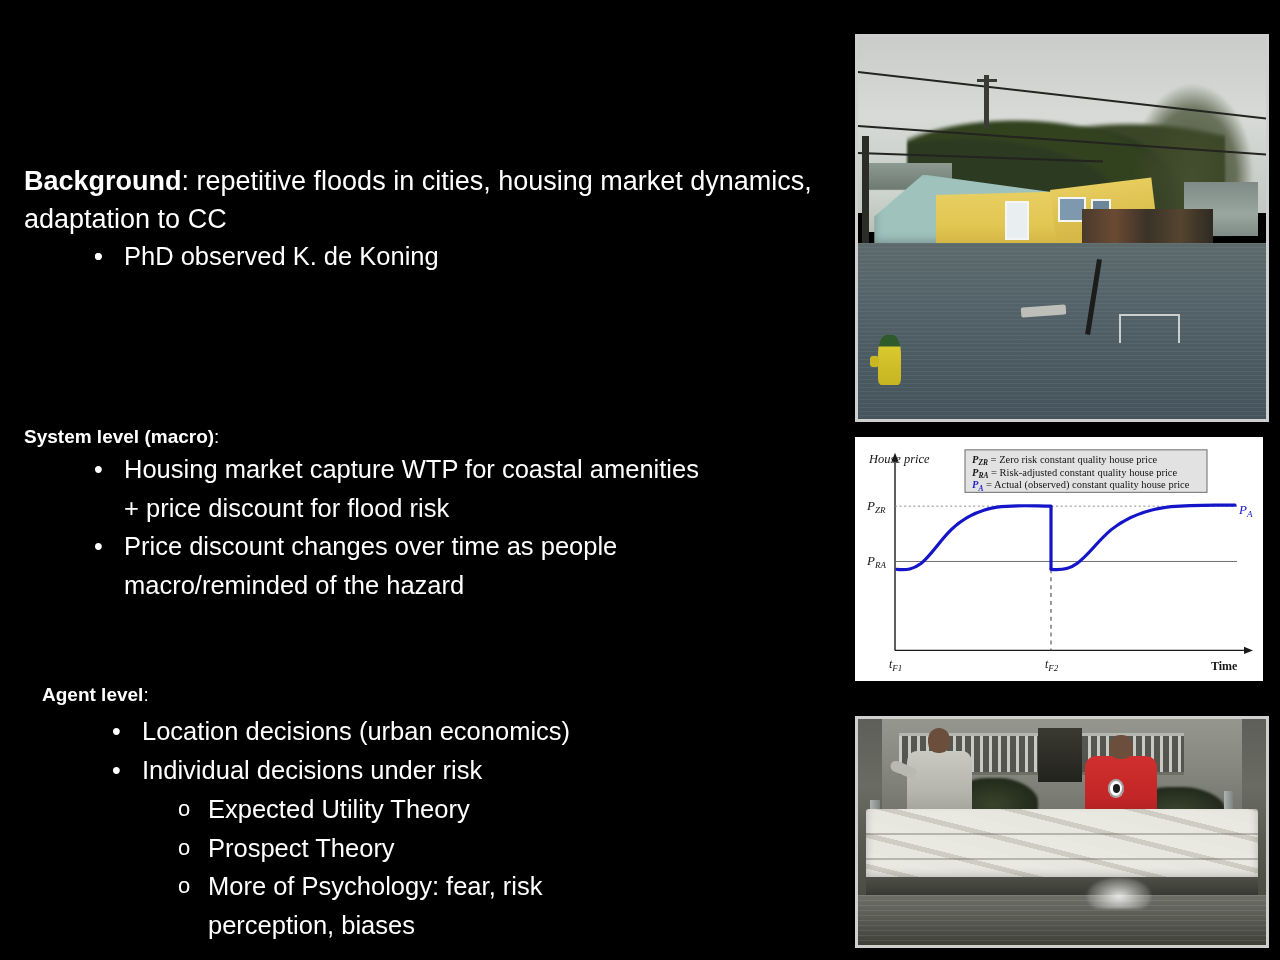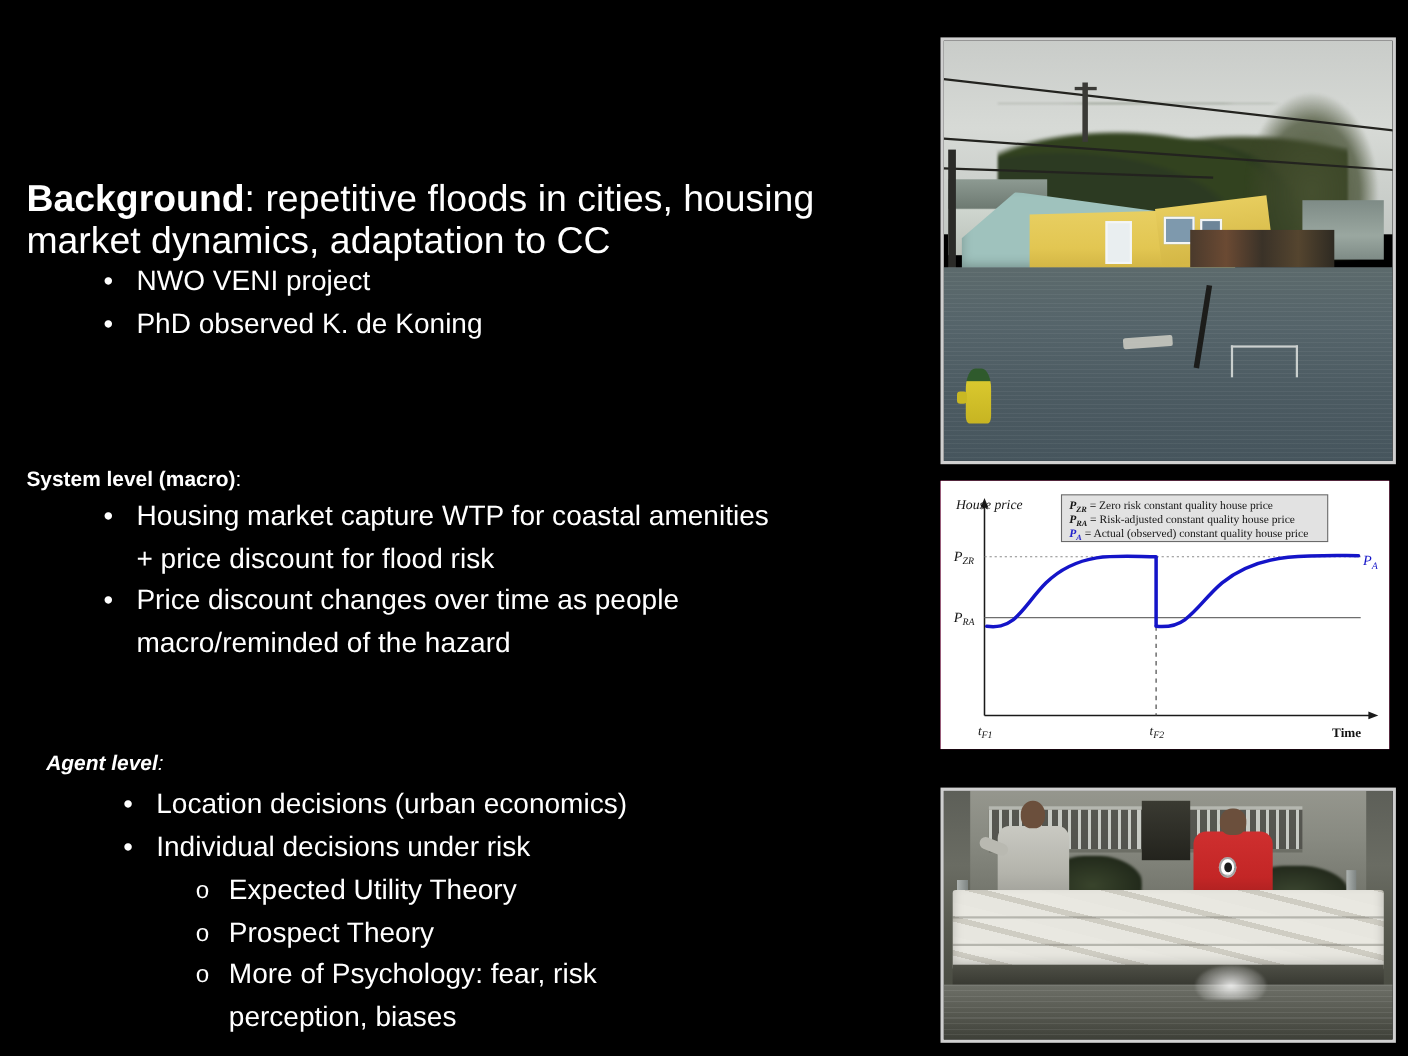--- a/index.html
+++ b/index.html
@@ -8,21 +8,21 @@
        font-family:"Liberation Sans",sans-serif;color:#fff;}
   .slide{position:relative;width:1280px;height:960px;background:#000;}
 
   
   .title{position:absolute;left:24px;top:30px;width:800px;
          font-size:40px;font-weight:bold;letter-spacing:-0.4px;
          color:#ffffff;line-height:1.1;}
 
   .body-col{position:absolute;left:0;top:0;width:840px;height:960px;}
 
-  .para{position:absolute;font-size:34px;line-height:38px;color:#fff;
+  .para{position:absolute;font-size:27px;line-height:38px;color:#fff;
         width:790px;}
   .para b{font-weight:bold;}
 
   .heading{position:absolute;font-size:19px;line-height:38px;
            font-weight:bold;color:#fff;}
   .heading .plain{font-weight:normal;}
 
   .blist{position:absolute;margin:0;padding:0;list-style:none;}
   .blist li{position:relative;font-size:25.5px;line-height:38.5px;
             color:#fff;padding-left:30px;}
@@ -88,21 +88,21 @@
      background:#c9b823;border-radius:3px;}
   .p1 .post{position:absolute;left:57%;bottom:22%;width:1.3%;height:20%;
      background:#1c1c1a;transform:rotate(9deg);}
   .p1 .rail{position:absolute;left:64%;bottom:20%;width:14%;height:7%;
      border:2px solid #dfe3e0;border-bottom:none;opacity:.85;}
   .p1 .flot{position:absolute;left:40%;bottom:27%;width:11%;height:2.5%;
      background:#cfcfc6;border-radius:2px;transform:rotate(-4deg);opacity:.85;}
 
   
   .chart-panel{position:absolute;left:855px;top:437px;width:408px;height:244px;
-     background:#ec4899;}
+     background:#701a75;border-radius:21px;}
   .chart-panel svg{display:block;width:100%;height:100%;}
 
   
   .p3{left:855px;top:716px;width:408px;height:226px;border:3px solid #cfcfcf;}
   .p3 .bg{position:absolute;inset:0;
      background:linear-gradient(180deg,#5d5f58 0%,#6a6c63 30%,#57594f 55%,#3f4138 100%);}
   .p3 .bldg{position:absolute;left:6%;top:0;width:88%;height:48%;
      background:linear-gradient(180deg,#9a9b92 0%,#8b8d84 40%,#6f7168 100%);
      opacity:.92;}
   .p3 .balcony{position:absolute;left:10%;top:6%;width:70%;height:16%;
@@ -167,21 +167,20 @@
 
   <div class="body-col">
 
     <div class="para" style="left:24px;top:162px;">
       <b>Background</b><span>: repetitive floods in cities, housing market dynamics, adaptation to CC</span>
     </div>
 
     <ul class="blist" style="left:94px;top:237px;width:700px;">
       <li>
         <span class="bullet">•</span>
-        <span>NWO VENI project</span>
       </li>
       <li>
         <span class="bullet">•</span>
         <span>PhD observed K. de Koning</span>
       </li>
     </ul>
 
     <div class="heading" style="left:24px;top:418px;">
       <span>System level (macro)</span><span class="plain">:</span>
     </div>
@@ -190,21 +189,21 @@
       <li>
         <span class="bullet">•</span>
         <span>Housing market capture WTP for coastal amenities + price discount for flood risk</span>
       </li>
       <li>
         <span class="bullet">•</span>
         <span>Price discount changes over time as people macro/reminded of the hazard</span>
       </li>
     </ul>
 
-    <div class="heading" style="left:42px;top:676px;font-style:italic;">
+    <div class="heading" style="left:42px;top:676px;">
       <span>Agent level</span><span class="plain">:</span>
     </div>
 
     <ul class="blist" style="left:112px;top:712px;width:660px;">
       <li>
         <span class="bullet">•</span>
         <span>Location decisions (urban economics)</span>
       </li>
       <li>
         <span class="bullet">•</span>

